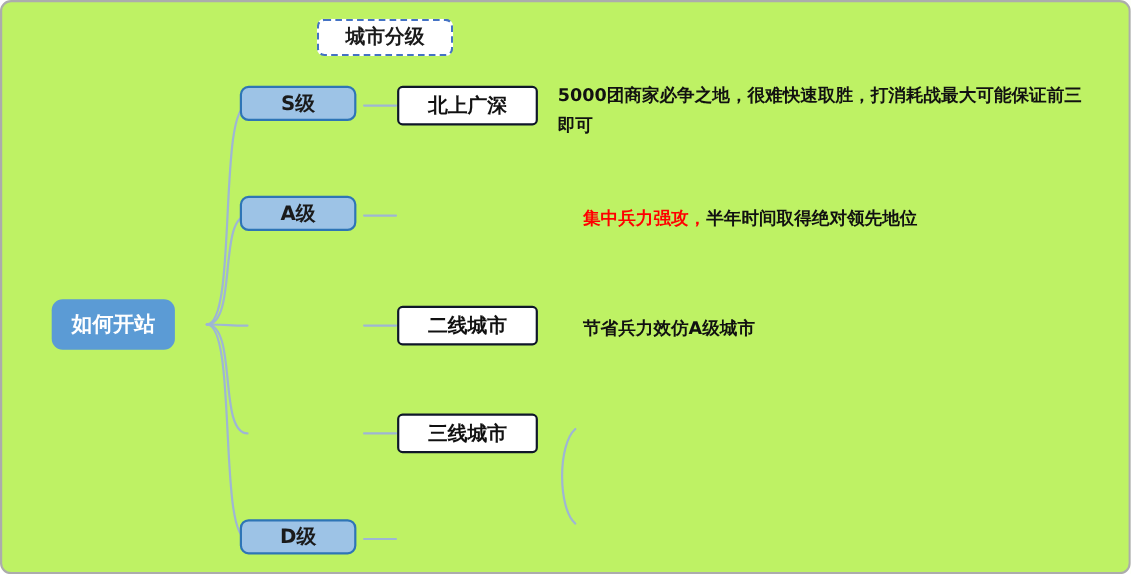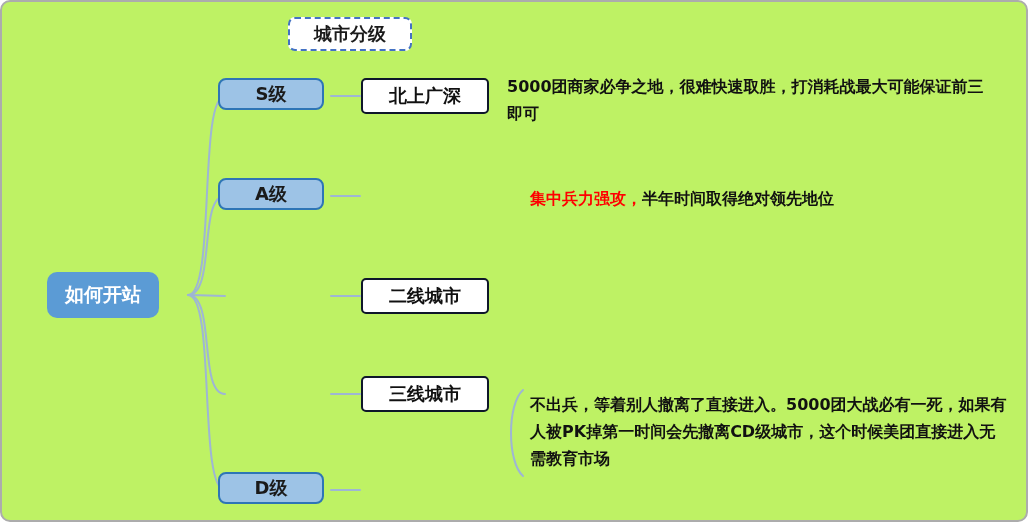--- a/index.html
+++ b/index.html
@@ -91,16 +91,16 @@
   <div class="tier r4">D级</div>
 
   <div class="city r0">北上广深</div>
   <div class="city r2">二线城市</div>
   <div class="city r3">三线城市</div>
 
   <div class="note note-s">5000团商家必争之地，很难快速取胜，打消耗战最大可能保证前三即可</div>
 
   <div class="note note-a"><span class="red">集中兵力强攻，</span><span>半年时间取得绝对领先地位</span></div>
 
+  <div class="note note-b">节省兵力效仿A级城市</div>
 
-  <div class="note note-cd">不出兵，等着别人撤离了直接进入。5000团大战必有一死，如果有人被PK掉第一时间会先撤离CD级城市，这个时候美团直接进入无需教育市场</div>
 
 </div>
 
 </body></html>

